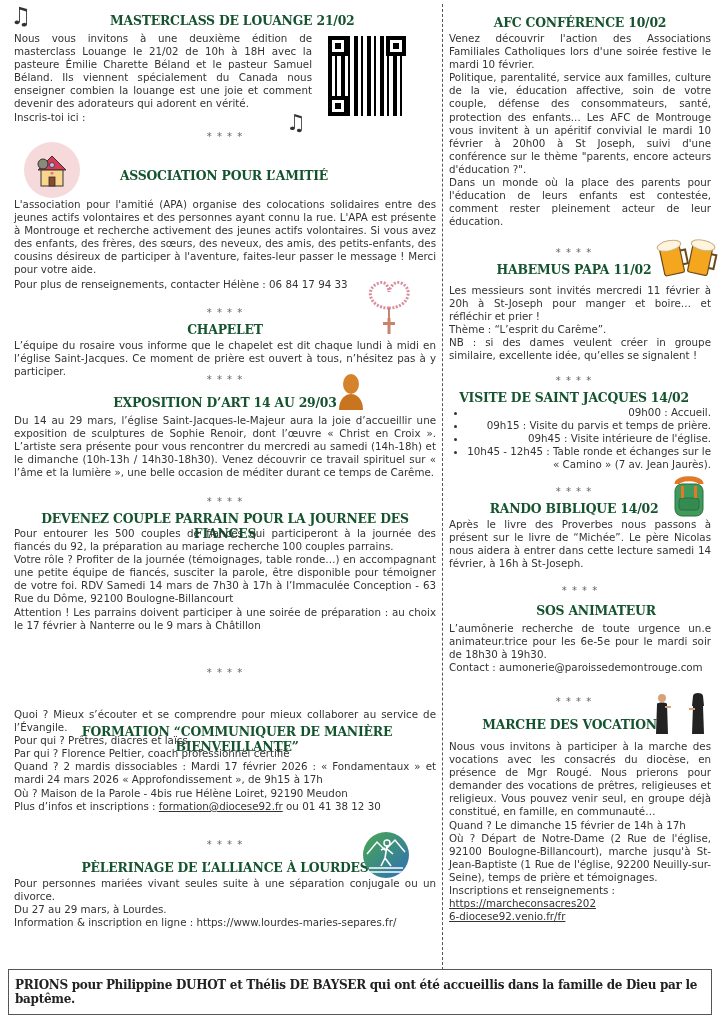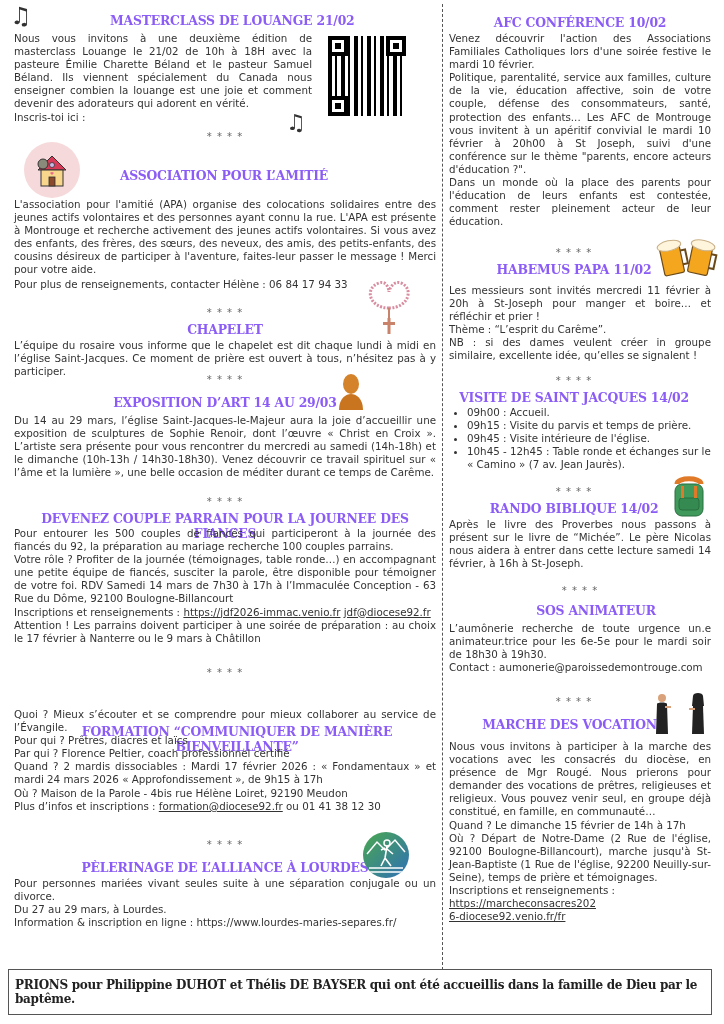--- a/index.html
+++ b/index.html
@@ -4,26 +4,26 @@
 <style>
   html, body { margin: 0; padding: 0; background: #ffffff; }
   body { width: 724px; height: 1024px; position: relative; overflow: hidden;
          font-family: "DejaVu Sans", sans-serif; color: #333; }
   .col { position: absolute; top: 0; }
   .left { left: 14px; width: 422px; }
   .right { left: 449px; width: 262px; }
   .divider { position: absolute; left: 442px; top: 4px; height: 966px; border-left: 1px dashed #555; }
   .p { font-size: 10.3px; line-height: 13.1px; margin: 0; text-align: justify; color: #333; }
   .p.nj { text-align: left; }
-  .t { font-family: "DejaVu Serif", serif; font-weight: bold; font-size: 12.4px; color: #8b5cf6;
+  .t { font-family: "DejaVu Serif", serif; font-weight: bold; font-size: 12.4px; color: #14532d;
        text-align: center; margin: 0; letter-spacing: -0.2px; }
   .stars { text-align: center; font-size: 10px; color: #666; letter-spacing: 1px; margin: 0; height: 12px; line-height: 12px; }
   .link { text-decoration: underline; color: #333; }
   .abs { position: absolute; }
-  ul.sched { margin: 2px 0 4px 0; padding-left: 18px; font-size: 10.3px; line-height: 13.1px; }
+  ul.sched { margin: 2px 0 4px 0; padding-left: 18px; font-size: 10.3px; line-height: 13.1px; text-align: right; }
   ul.sched li { margin: 0; }
   .footer { position: absolute; left: 8px; top: 969px; width: 704px; height: 46px; border: 1px solid #555;
             box-sizing: border-box; display: flex; align-items: center; padding-left: 6px; }
   .footer span { font-family: "DejaVu Serif", serif; font-weight: bold; font-size: 12px; color: #222; letter-spacing: -0.3px; }
   .qr { width: 78px; height: 80px; background:
       repeating-linear-gradient(90deg, #000 0 4px, #fff 4px 7px, #000 7px 9px, #fff 9px 13px),
       repeating-linear-gradient(0deg, transparent 0 3px, rgba(255,255,255,0.8) 3px 6px); position: relative; }
   .qr .finder { position: absolute; width: 20px; height: 20px; border: 4px solid #000; background: #fff; box-sizing: border-box; }
   .qr .finder::after { content: ""; position: absolute; left: 3px; top: 3px; width: 6px; height: 6px; background: #000; }
 </style>
@@ -90,23 +90,20 @@
   </div>
   <div class="abs" style="left:0;top:414px;width:422px;">
     <p class="p">Du 14 au 29 mars, l’église Saint-Jacques-le-Majeur aura la joie d’accueillir une exposition de sculptures de Sophie Renoir, dont l’œuvre « Christ en Croix ». L’artiste sera présente pour vous rencontrer du mercredi au samedi (14h-18h) et le dimanche (10h-13h / 14h30-18h30). Venez découvrir ce travail spirituel sur « l’âme et la lumière », une belle occasion de méditer durant ce temps de Carême.</p>
   </div>
   <p class="stars abs" style="left:0;top:496px;width:422px;">* * * *</p>
 
   <p class="t abs" style="left:0;top:511px;width:422px;">DEVENEZ COUPLE PARRAIN POUR LA JOURNEE DES FIANCES</p>
   <div class="abs" style="left:0;top:527px;width:422px;">
     <p class="p">Pour entourer les 500 couples de fiancés qui participeront à la journée des fiancés du 92, la préparation au mariage recherche 100 couples parrains.</p>
     <p class="p">Votre rôle ? Profiter de la journée (témoignages, table ronde…) en accompagnant une petite équipe de fiancés, susciter la parole, être disponible pour témoigner de votre foi. RDV Samedi 14 mars de 7h30 à 17h à l’Immaculée Conception - 63 Rue du Dôme, 92100 Boulogne-Billancourt</p>
-    <p class="p nj">
-      <span>Inscriptions et renseignements : </span><span class="link">https://jdf2026-immac.venio.fr</span> <span class="link">jdf@diocese92.fr</span>
-    </p>
     <p class="p">Attention ! Les parrains doivent participer à une soirée de préparation : au choix le 17 février à Nanterre ou le 9 mars à Châtillon</p>
   </div>
   <p class="stars abs" style="left:0;top:667px;width:422px;">* * * *</p>
 
   <p class="t abs" style="left:12px;top:685px;width:422px;margin-top:39px;">FORMATION “COMMUNIQUER DE MANIÈRE BIENVEILLANTE”</p>
   <div class="abs" style="left:0;top:708px;width:422px;">
     <p class="p">Quoi ? Mieux s’écouter et se comprendre pour mieux collaborer au service de l’Évangile.</p>
     <p class="p nj">Pour qui ? Prêtres, diacres et laïcs</p>
     <p class="p nj">Par qui ? Florence Peltier, coach professionnel certifié</p>
     <p class="p">Quand ? 2 mardis dissociables : Mardi 17 février 2026 : « Fondamentaux » et mardi 24 mars 2026 « Approfondissement », de 9h15 à 17h</p>

